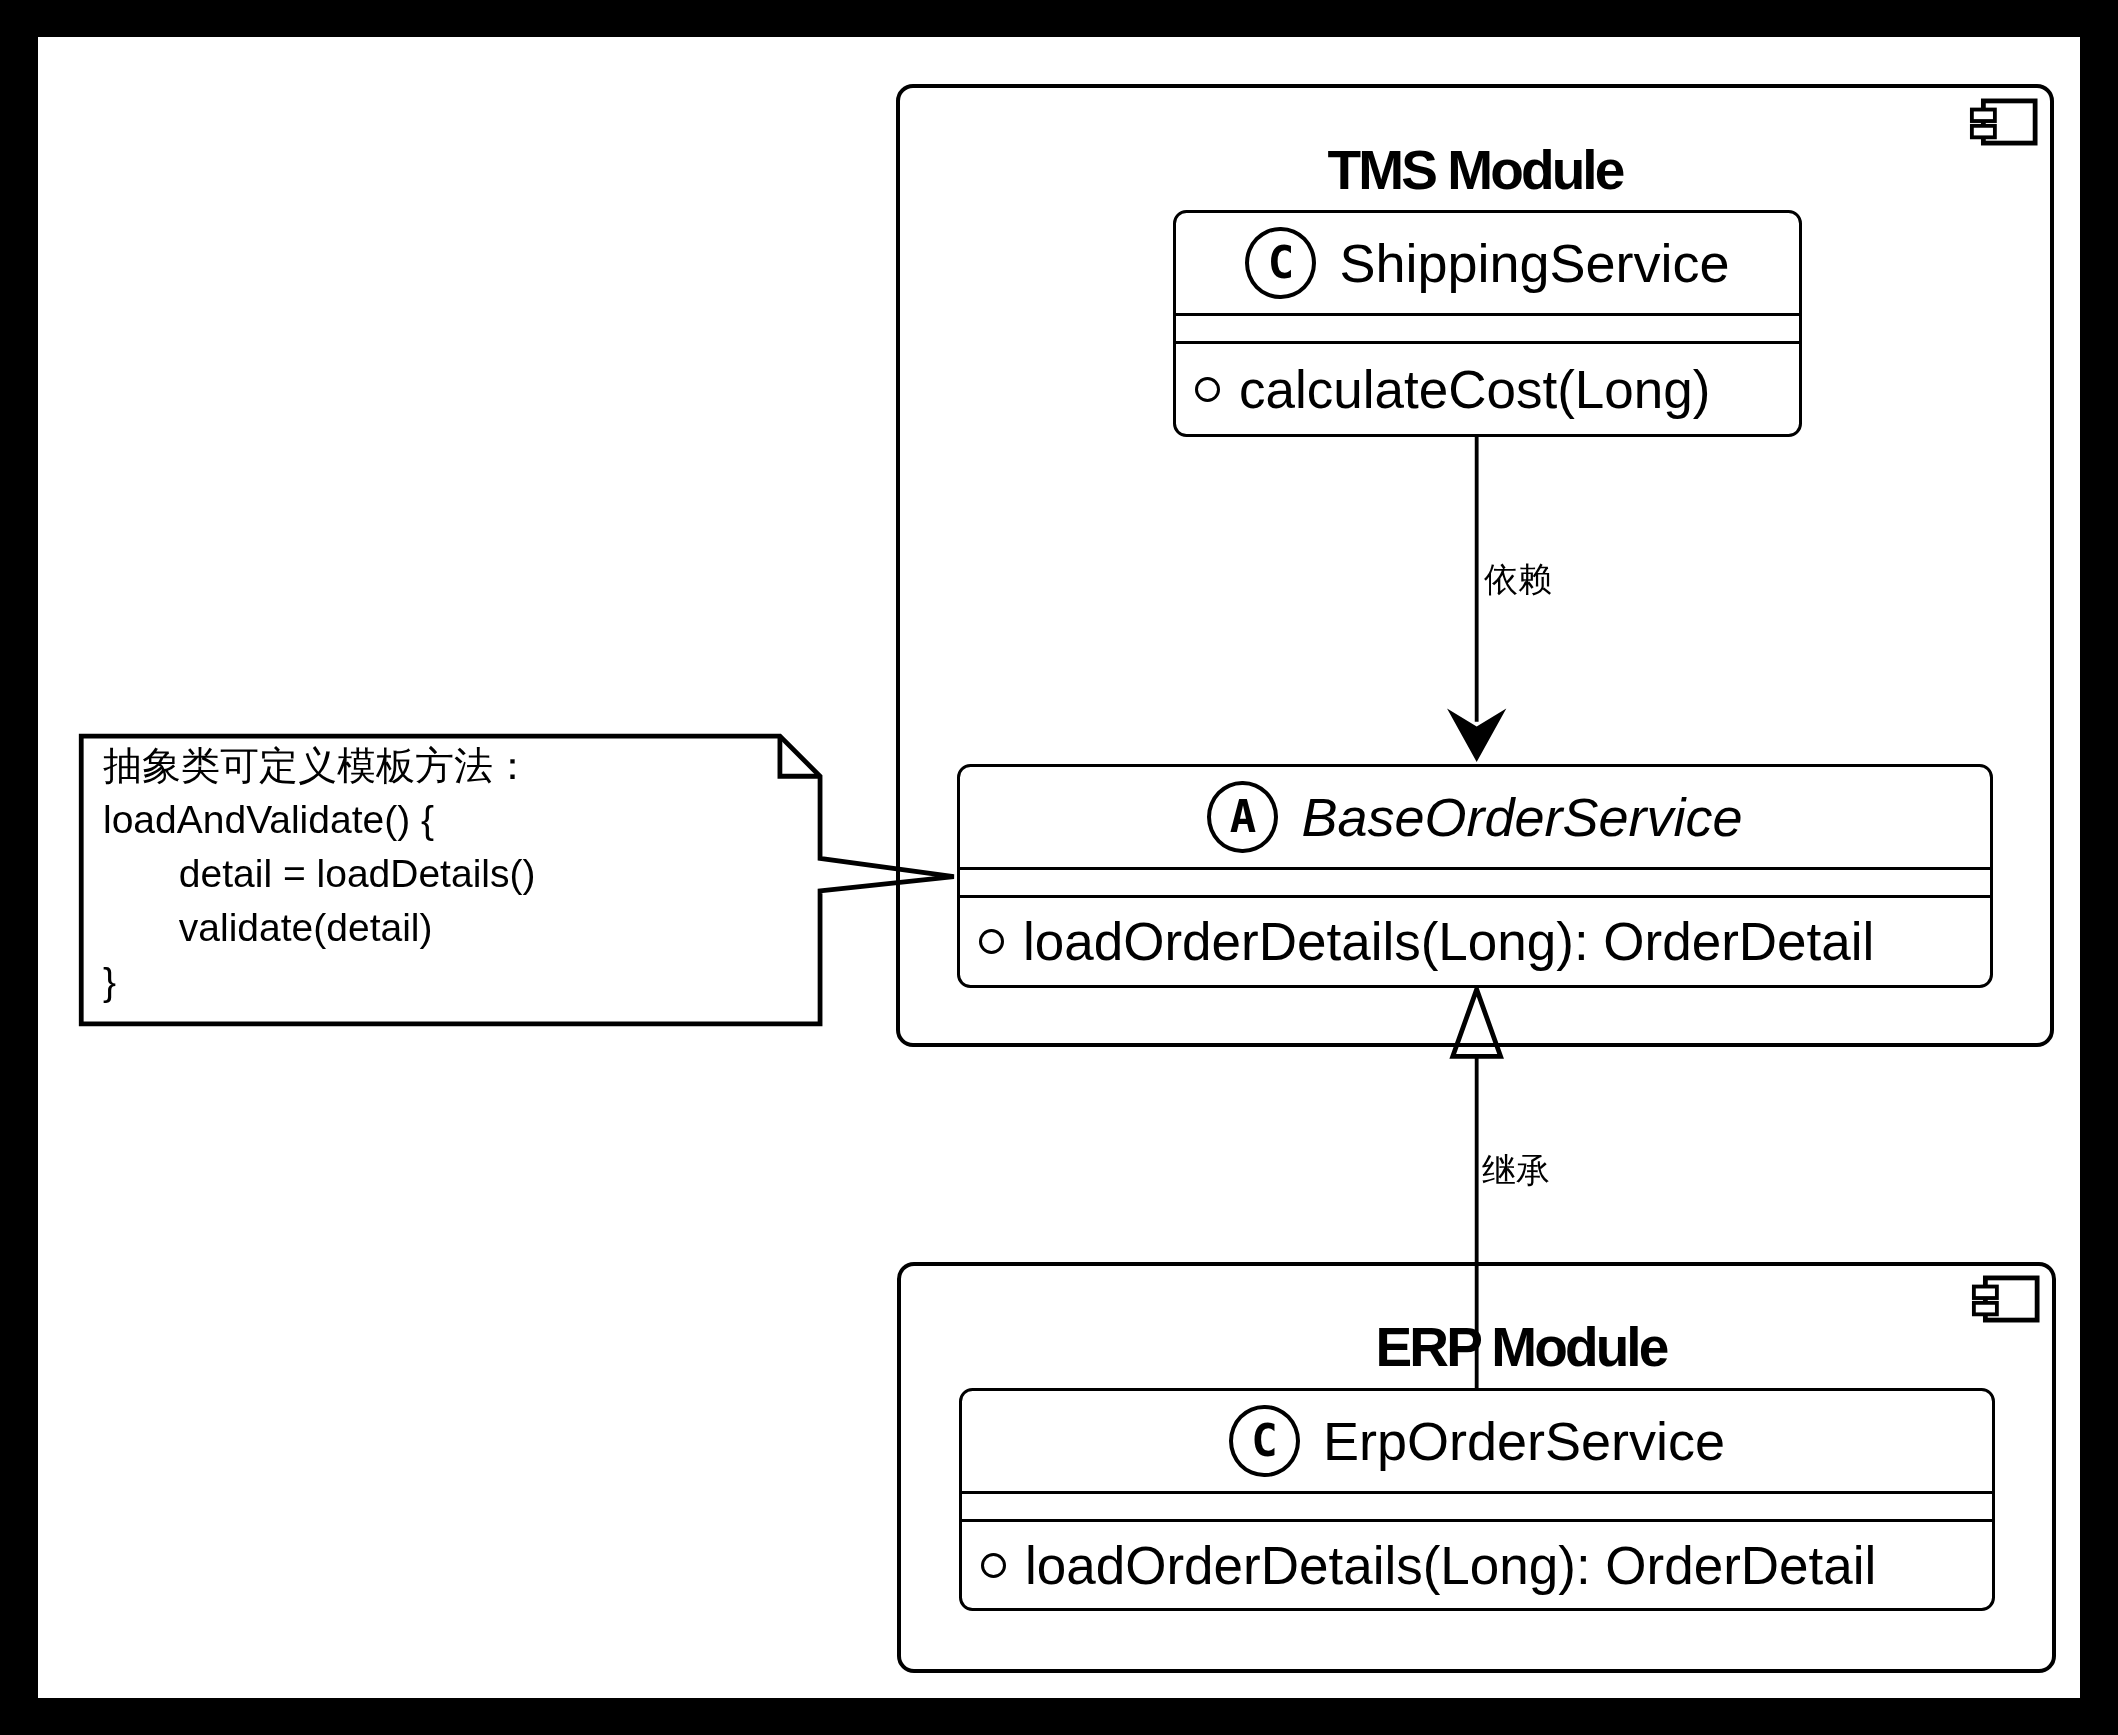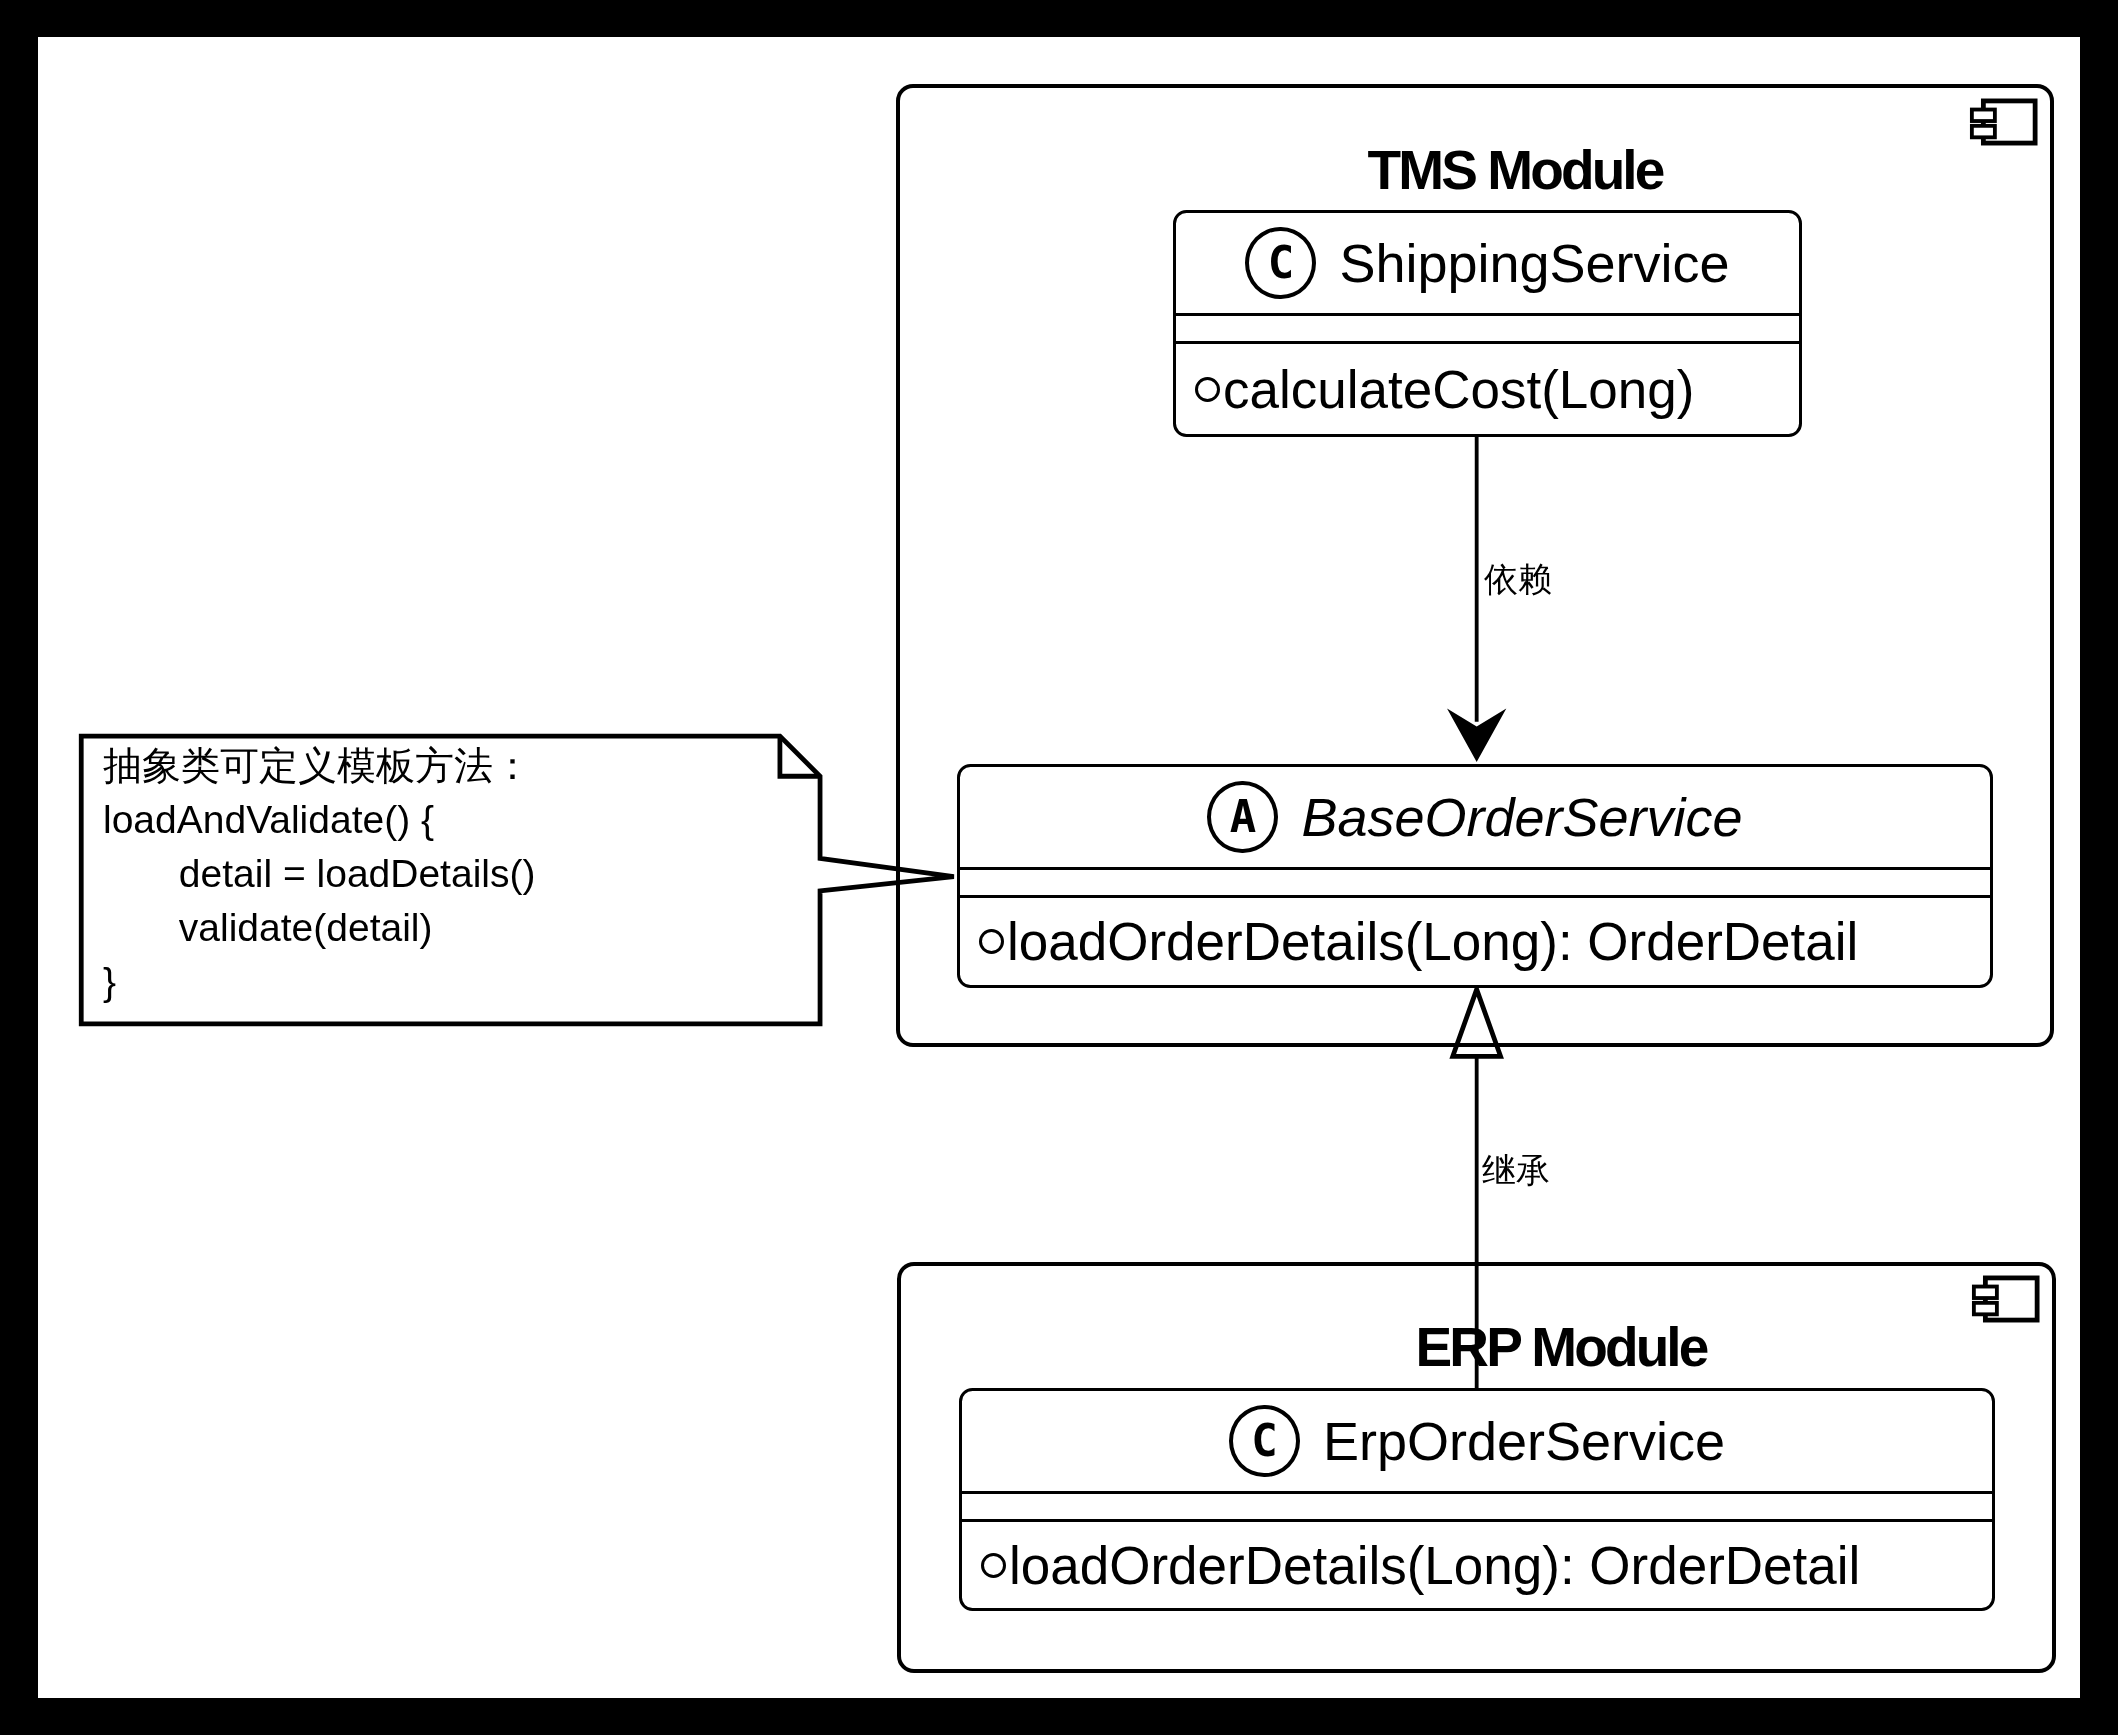--- a/index.html
+++ b/index.html
@@ -22,37 +22,37 @@
     z-index: 1;
   }
   .module {
     position: absolute; box-sizing: border-box;
     border: 4.8px solid #000; border-radius: 17px;
     background: transparent; z-index: 2;
   }
   .module-title {
     position: absolute; z-index: 2;
     text-align: center; font-weight: bold;
-    font-size: 55px; line-height: 61px; letter-spacing: -2.9px; padding-left: 40px;
+    font-size: 55px; line-height: 61px; letter-spacing: -2.9px;
   }
   .comp-icon { position: absolute; width: 69px; height: 48px; z-index: 3; }
   .classbox {
     position: absolute; box-sizing: border-box;
     border: 3.8px solid #000; border-radius: 13.4px;
     background: #fff; display: flex; flex-direction: column;
     z-index: 3;
   }
   .class-header {
     flex: 0 0 100px; display: flex; align-items: center; justify-content: center;
     gap: 23px; border-bottom: 3.8px solid #000;
   }
   .class-fields { flex: 0 0 25px; border-bottom: 3.8px solid #000; }
   .class-methods {
     flex: 1; display: flex; align-items: center;
-    gap: 3px; padding-left: 19px; font-size: 53px;
+    gap: 19px; padding-left: 19px; font-size: 53px;
   }
   .circle-icon {
     width: 63px; height: 63px; flex: 0 0 auto;
     border: 4.8px solid #000; border-radius: 50%;
     display: flex; align-items: center; justify-content: center;
     font-family: "DejaVu Sans Mono", "Liberation Mono", monospace;
     font-weight: bold; font-size: 44px; padding-bottom: 1.9px;
   }
   .class-name { font-size: 54px; white-space: nowrap; }
   .italic { font-style: italic; }

